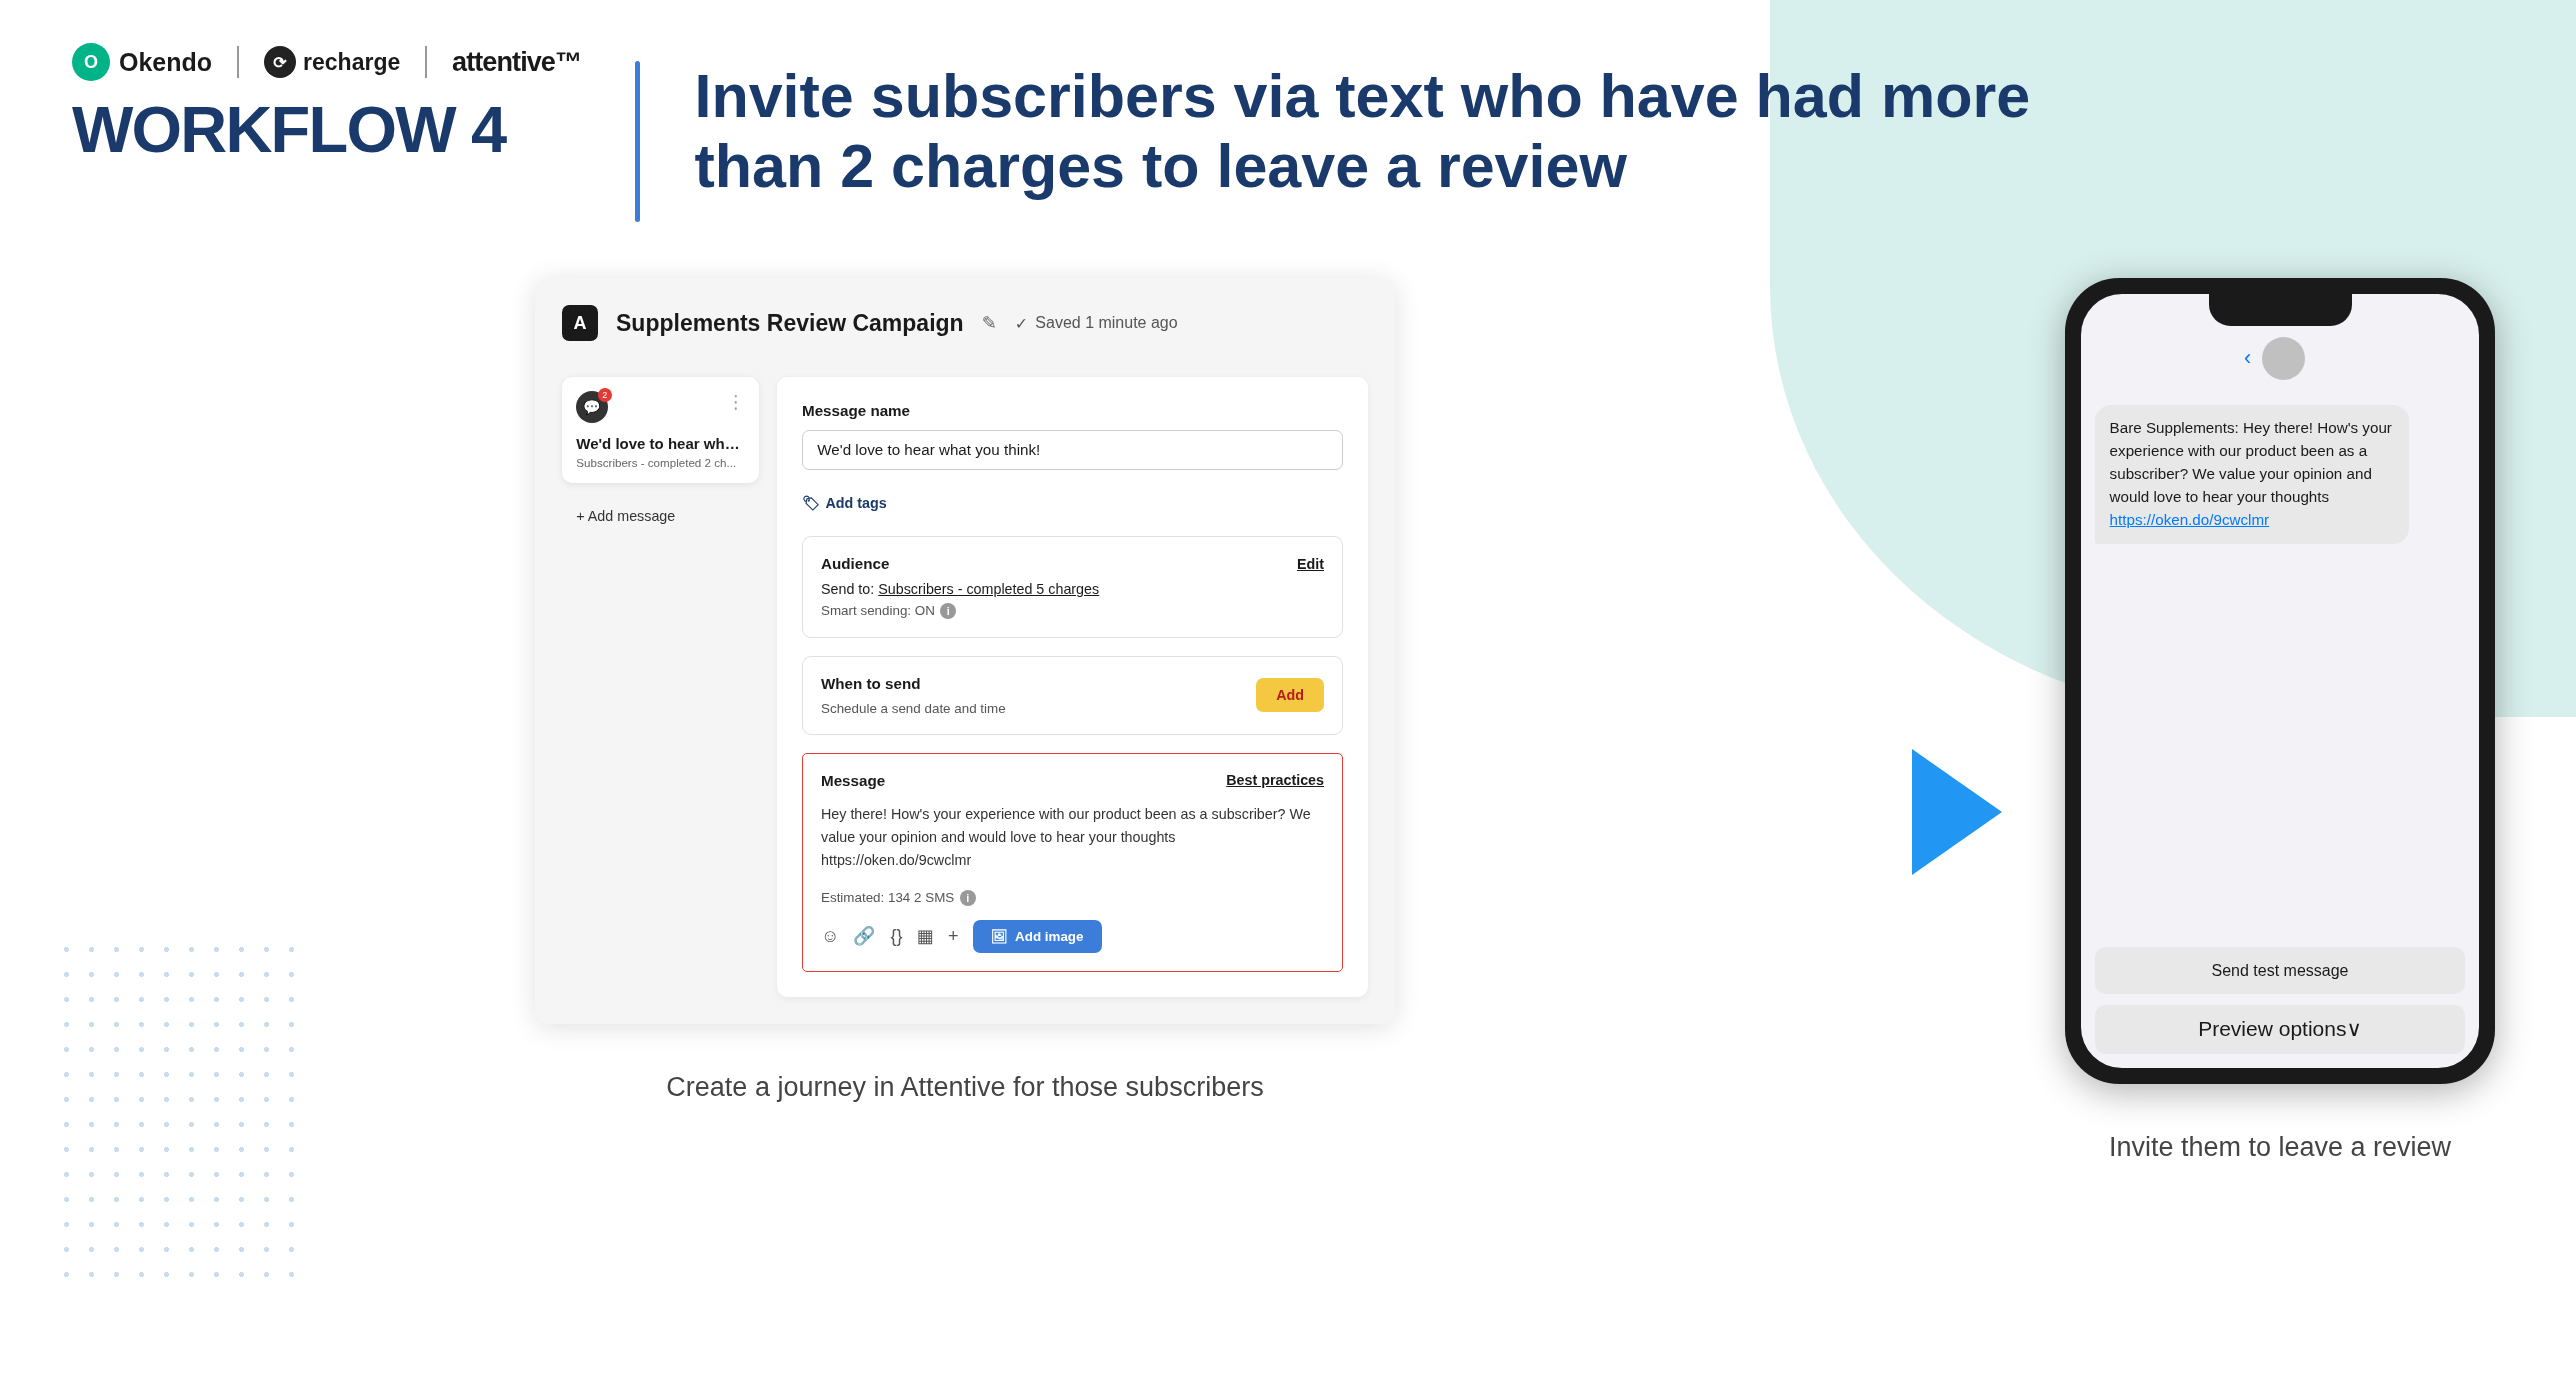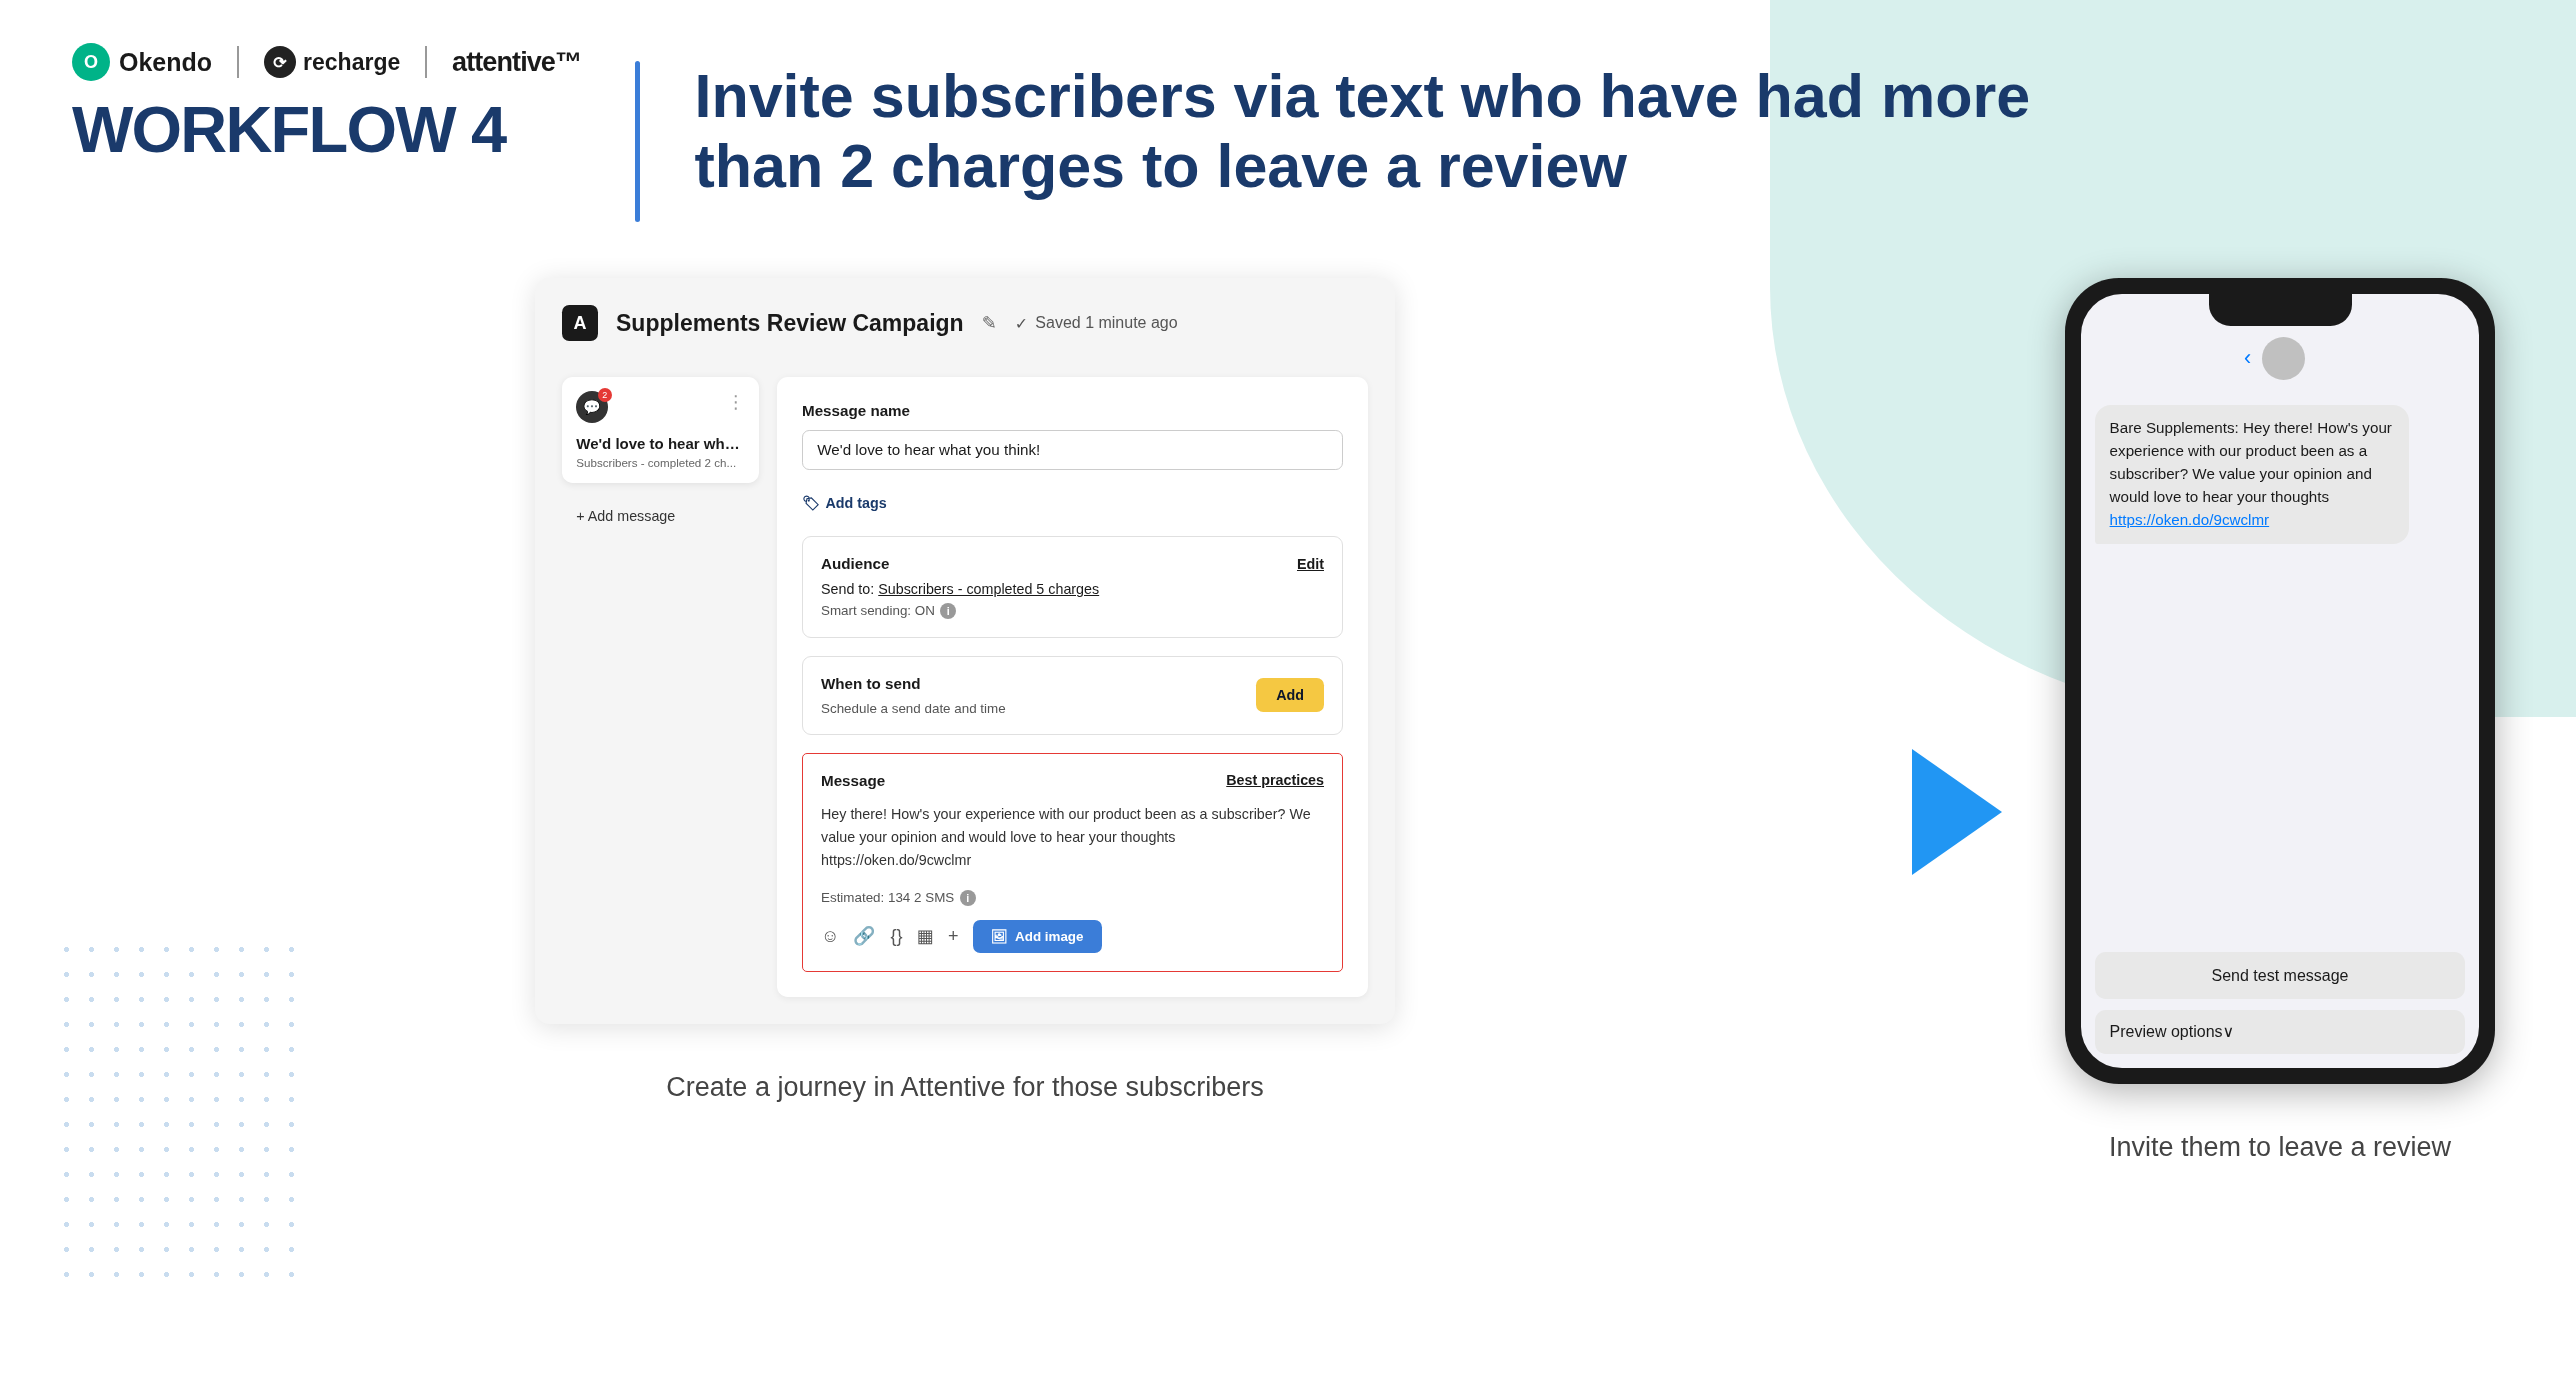--- a/index.html
+++ b/index.html
@@ -372,21 +372,21 @@
       align-items: center;
       justify-content: center;
       color: white;
       font-size: 10.8px;
       font-weight: 700;
       cursor: pointer;
     }
 
     .add-btn {
       background: #f5c842;
-      color: #0f172a;
+      color: #b91c1c;
       border: none;
       border-radius: 7.2px;
       padding: 9px 20px;
       font-size: 14.3px;
       font-weight: 700;
       cursor: pointer;
       position: absolute;
       right: 18px;
       top: 50%;
       transform: translateY(-50%);
@@ -587,27 +587,27 @@
       cursor: pointer;
       width: 100%;
       text-align: center;
     }
 
     .phone-preview-btn {
       background: #e8e8e8;
       border: none;
       border-radius: 10.8px;
       padding: 12.5px 14.3px;
-      font-size: 16px;
+      font-size: 21px;
       font-weight: 500;
       color: #1a1a1a;
       cursor: pointer;
       width: 100%;
       display: flex;
-      justify-content: flex-start;
+      justify-content: center;
       align-items: center;
     }
 
     .caption-text {
       font-size: 27px;
       color: #444;
       line-height: 1.4;
     }
   </style>
 </head>

